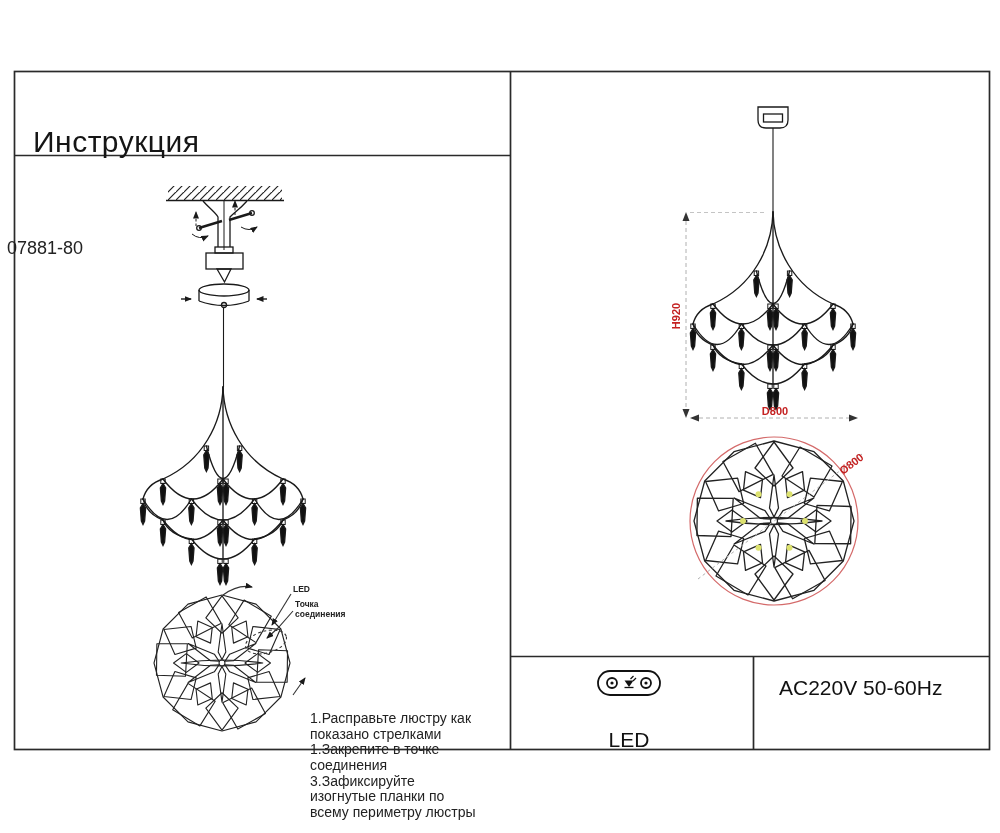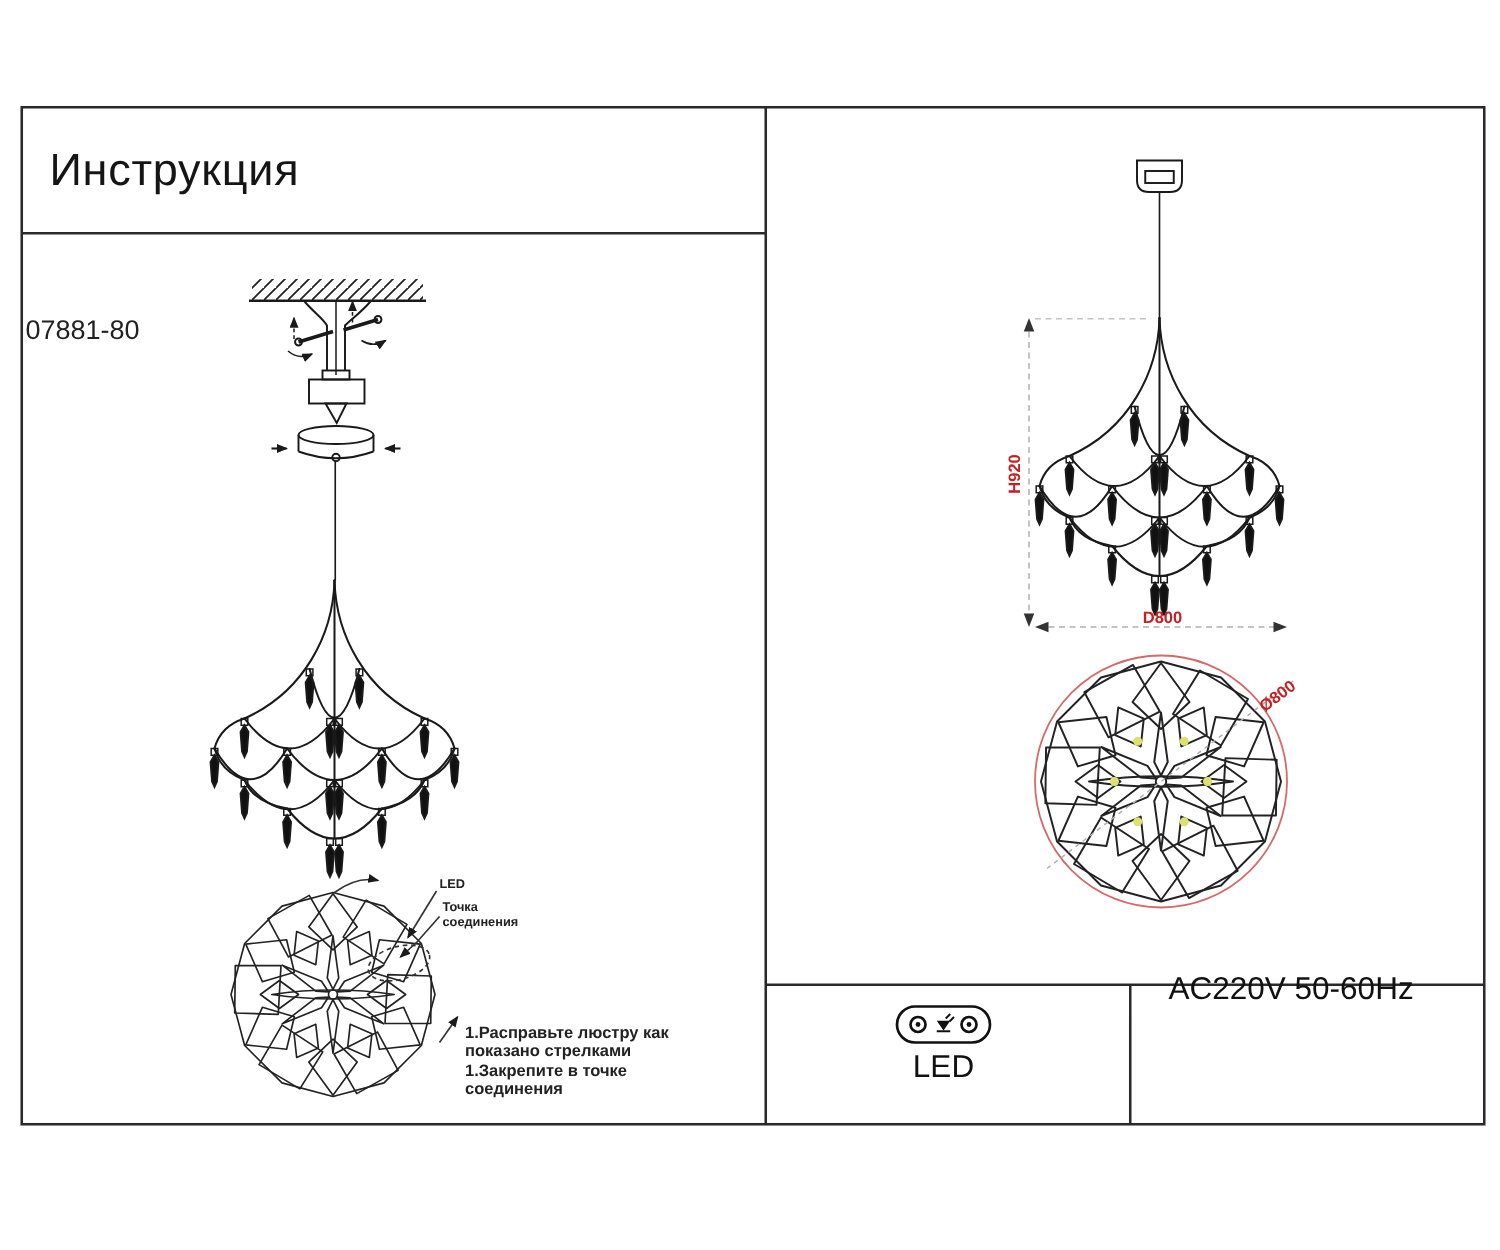--- a/index.html
+++ b/index.html
@@ -1,22 +1,22 @@
 <!DOCTYPE html>
 <html><head>
 <meta charset="utf-8">
 <style>
   html,body{margin:0;padding:0;background:#fff;}
   #page{position:relative;width:1000px;height:833px;background:#ffffff;overflow:hidden;
         font-family:"Liberation Sans", sans-serif;color:#111;}
   #art{position:absolute;left:0;top:0;}
-  .abs{position:absolute;}
+  .abs{position:absolute;margin-top:28px;}
   #title{left:33px;top:97px;font-size:30px;letter-spacing:0.5px;color:#151515;}
-  #model{left:17px;top:210px;font-size:18px;color:#222;}
-  #instr{left:310px;top:683px;width:174px;font-size:11px;line-height:1.12;font-weight:bold;color:#222;}
+  #model{left:7px;top:210px;font-size:18px;color:#222;}
+  #instr{left:310px;top:683px;width:174px;font-size:14px;line-height:1.12;font-weight:normal;color:#222;}
   #led-big{left:629px;top:700px;transform:translateX(-50%);font-size:21px;color:#111;}
   #power{left:779px;top:648px;font-size:21px;color:#111;}
 </style>
 </head>
 <body>
 
 <div id="page">
 
   <svg id="art" width="1000" height="833" viewBox="0 0 1000 833">
     <defs>
@@ -205,17 +205,18 @@
       </g>
     </g>
   </svg>
 
   <div id="title" class="abs">Инструкция</div>
   <div id="model" class="abs">07881-80</div>
 
   <div id="instr" class="abs">
     <div>1.Расправьте люстру как показано стрелками</div>
     <div>1.Закрепите в точке соединения</div>
+    <div>3.Зафиксируйте изогнутые планки по всему периметру люстры</div>
   </div>
 
   <div id="led-big" class="abs">LED</div>
   <div id="power" class="abs">AC220V 50-60Hz</div>
 </div>
 
 </body></html>

